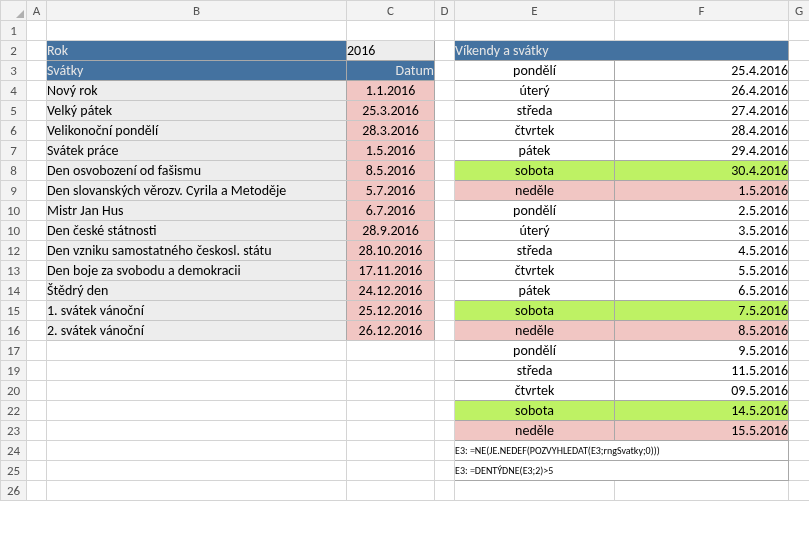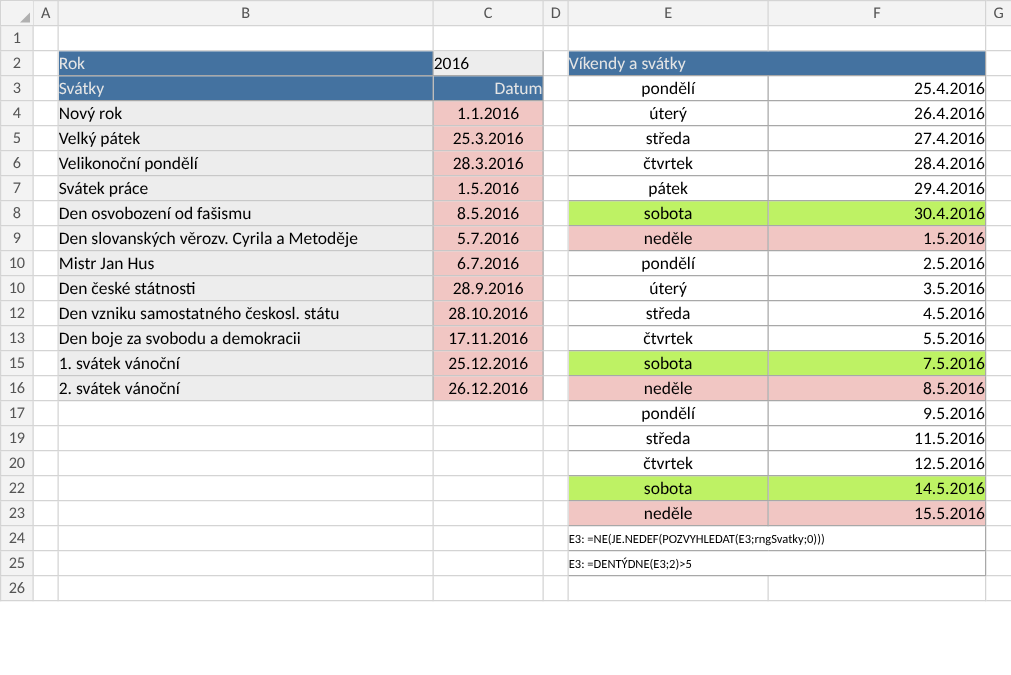--- a/index.html
+++ b/index.html
@@ -257,20 +257,30 @@
           <th class="rowhdr">13</th>
           <td class="cell"></td>
           <td class="cell sv-name left">Den boje za svobodu a demokracii</td>
           <td class="cell sv-date">17.11.2016</td>
           <td class="cell"></td>
           <td class="cell cal-day">čtvrtek</td>
           <td class="cell cal-date">5.5.2016</td>
           <td class="cell"></td>
         </tr>
         <tr>
+          <th class="rowhdr">14</th>
+          <td class="cell"></td>
+          <td class="cell sv-name left">Štědrý den</td>
+          <td class="cell sv-date">24.12.2016</td>
+          <td class="cell"></td>
+          <td class="cell cal-day">pátek</td>
+          <td class="cell cal-date">6.5.2016</td>
+          <td class="cell"></td>
+        </tr>
+        <tr>
           <th class="rowhdr">15</th>
           <td class="cell"></td>
           <td class="cell sv-name left">1. svátek vánoční</td>
           <td class="cell sv-date">25.12.2016</td>
           <td class="cell"></td>
           <td class="cell cal-day cal-sat">sobota</td>
           <td class="cell cal-date cal-sat">7.5.2016</td>
           <td class="cell"></td>
         </tr>
         <tr>
@@ -303,21 +313,21 @@
           <td class="cell cal-date">11.5.2016</td>
           <td class="cell"></td>
         </tr>
         <tr>
           <th class="rowhdr">20</th>
           <td class="cell"></td>
           <td class="cell"></td>
           <td class="cell"></td>
           <td class="cell"></td>
           <td class="cell cal-day">čtvrtek</td>
-          <td class="cell cal-date">12.5.2016</td>
+          <td class="cell cal-date">09.5.2016</td>
           <td class="cell"></td>
         </tr>
         <tr>
           <th class="rowhdr">22</th>
           <td class="cell"></td>
           <td class="cell"></td>
           <td class="cell"></td>
           <td class="cell"></td>
           <td class="cell cal-day cal-sat">sobota</td>
           <td class="cell cal-date cal-sat">14.5.2016</td>

